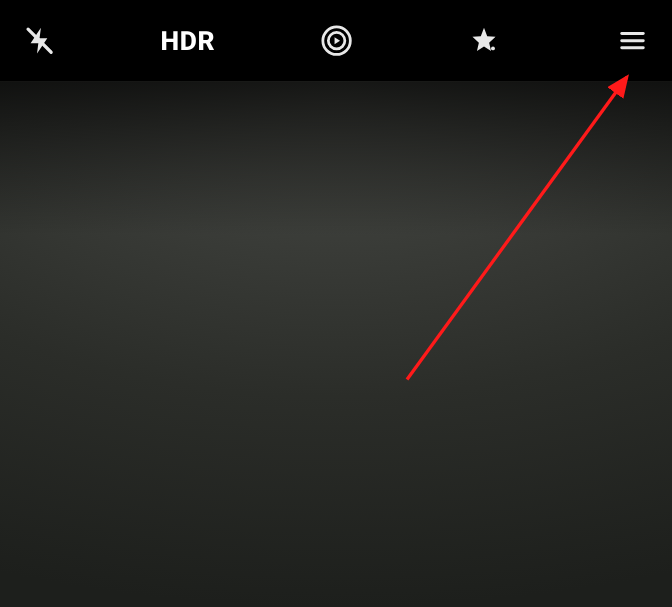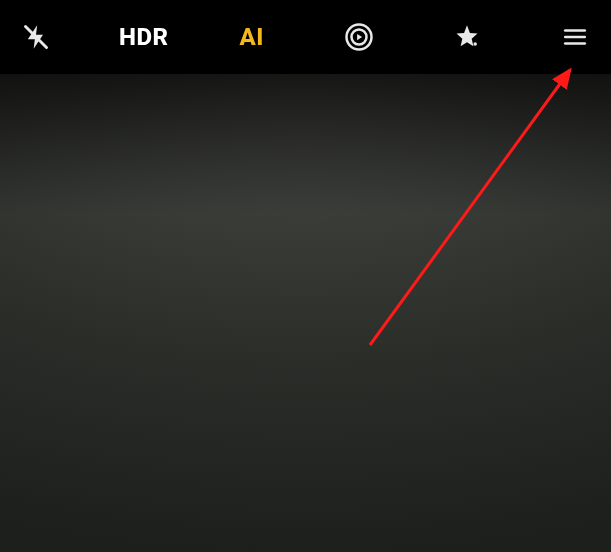--- a/index.html
+++ b/index.html
@@ -72,23 +72,20 @@
         <polygon points="13 2 5 14 11 14 10 22 18 10 12 10 13 2" fill="#e8e8e8" stroke="none"></polygon>
         <line x1="3" y1="3" x2="21" y2="21" stroke="#e8e8e8" stroke-width="2.5"></line>
       </svg>
     </span>
   </div>
 
   <div class="tb-item tb-text">
     <span>HDR</span>
   </div>
 
-  <div class="tb-item tb-text active">
-    <span>AI</span>
-  </div>
 
   <div class="tb-item">
     <span>
       <svg width="30" height="30" viewBox="0 0 24 24" fill="none">
         <circle cx="12" cy="12" r="10" stroke="#e8e8e8" stroke-width="2"></circle>
         <circle cx="12" cy="12" r="6" stroke="#e8e8e8" stroke-width="2"></circle>
         <polygon points="10.5,9.5 10.5,14.5 14.5,12" fill="#e8e8e8"></polygon>
       </svg>
     </span>
   </div>

